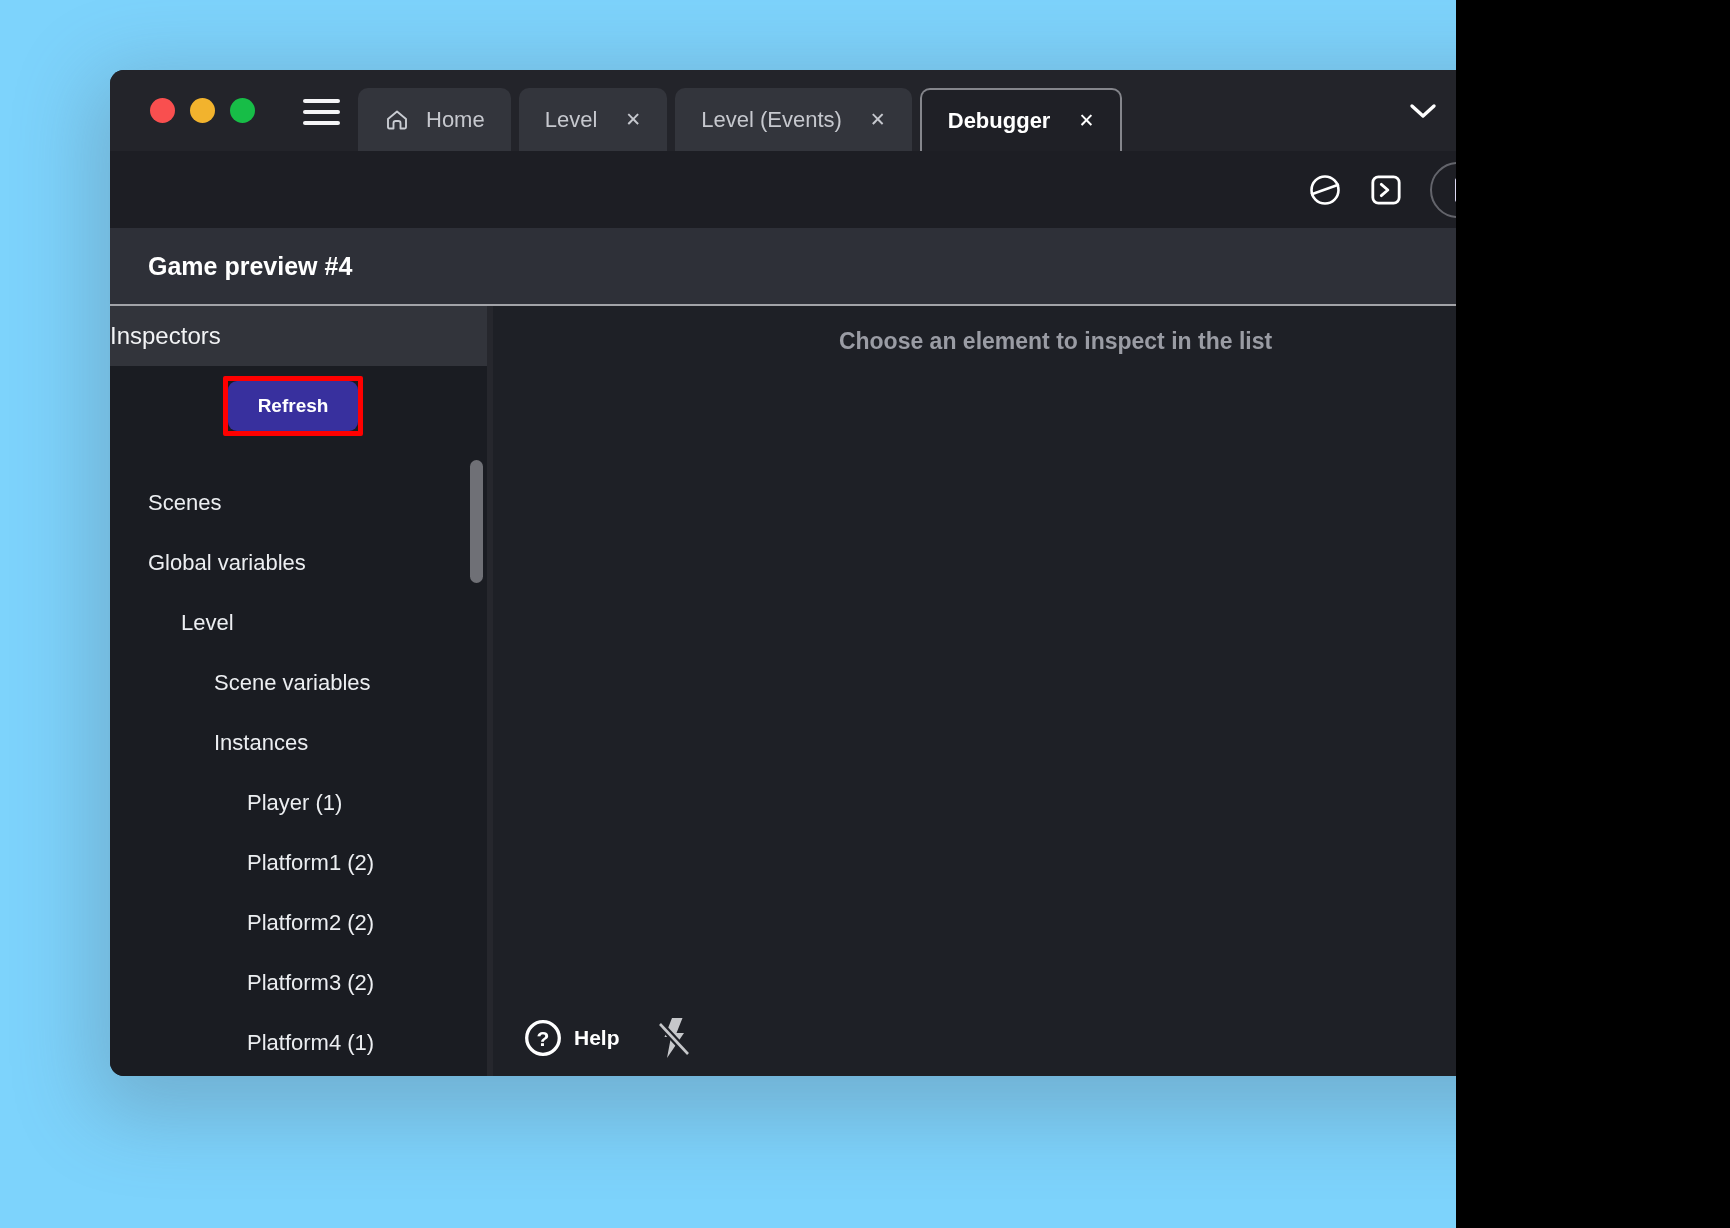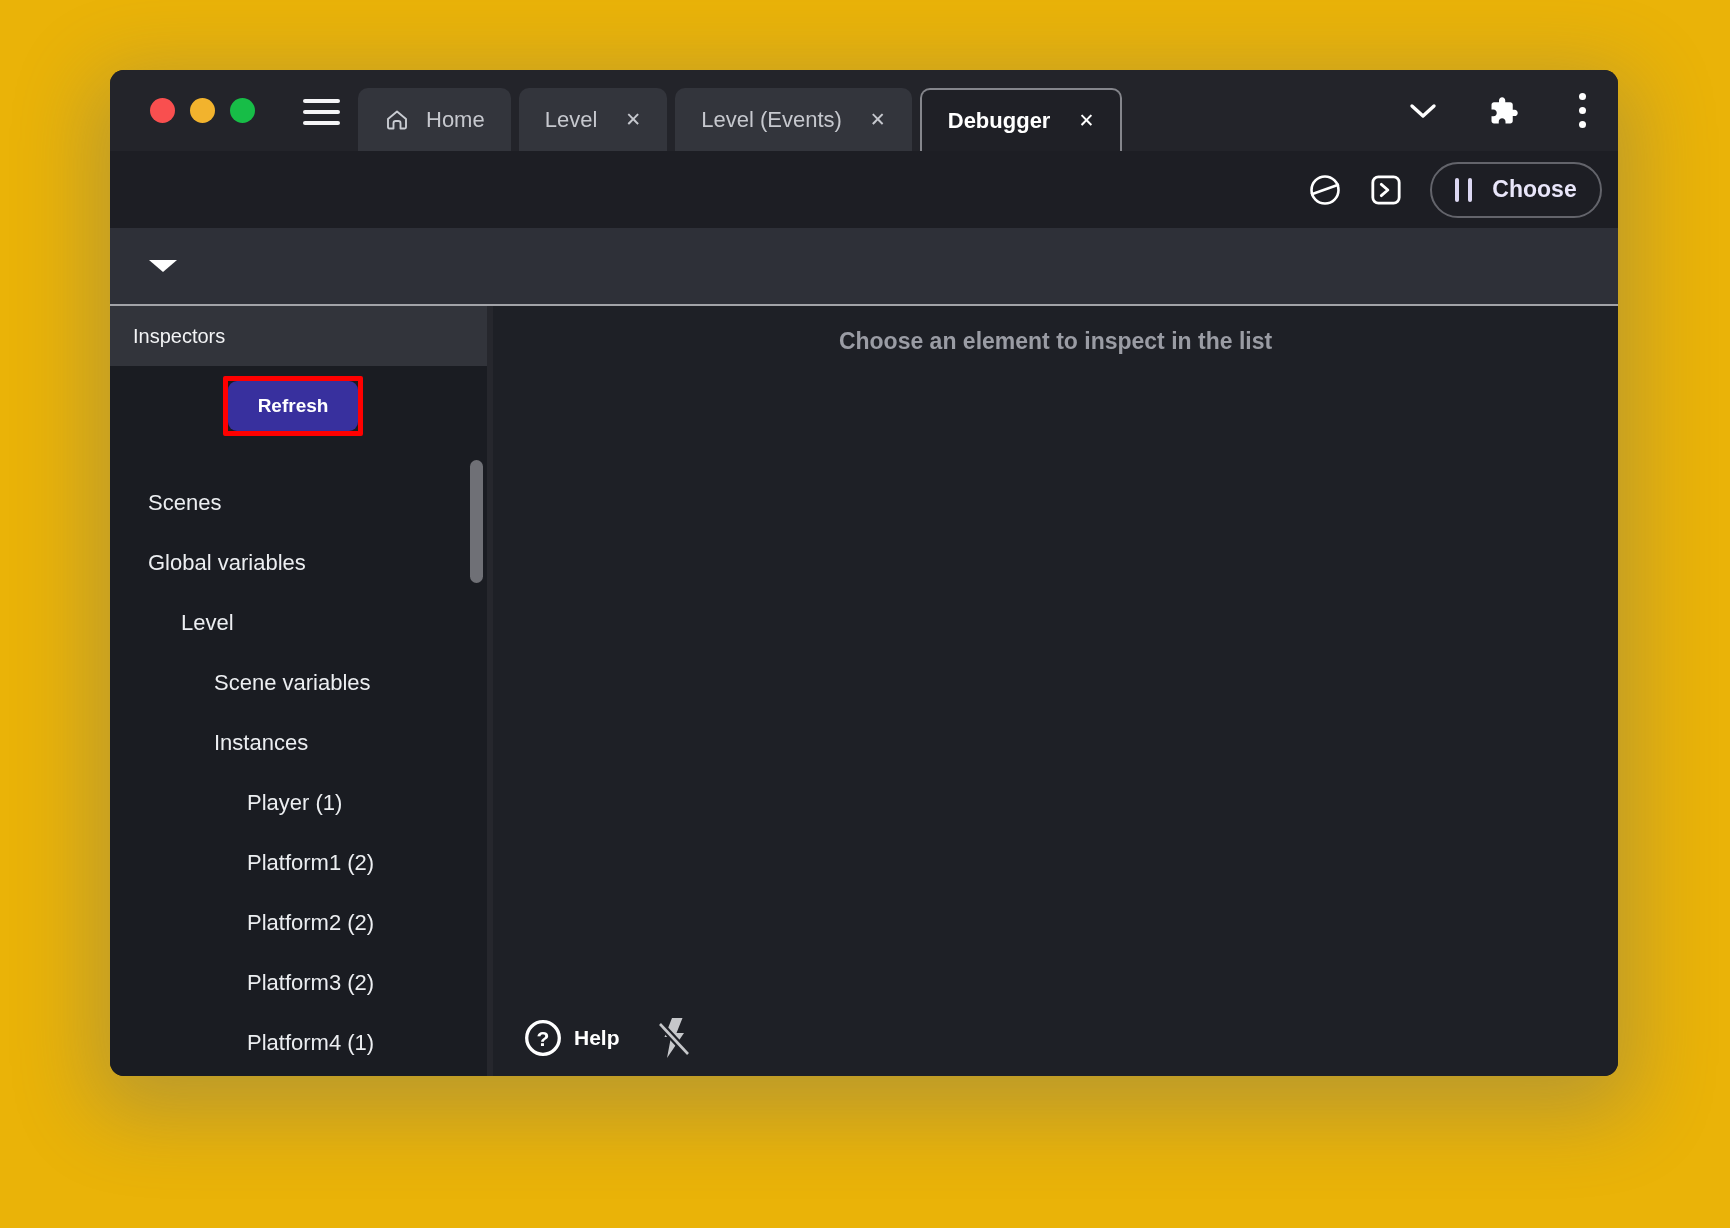--- a/index.html
+++ b/index.html
@@ -1,18 +1,18 @@
 <!DOCTYPE html>
 <html><head>
 <meta charset="utf-8">
 <style>
   * { margin:0; padding:0; box-sizing:border-box; }
   html,body { background:#000; }
   body { font-family:"Liberation Sans", sans-serif; }
-  .stage { position:relative; width:1730px; height:1228px; background:#eab308; overflow:hidden; }
+  .stage { position:relative; width:1456px; height:1228px; background:#7dd3fc; overflow:hidden; }
 
   .window {
     position:absolute; left:110px; top:70px; width:1508px; height:1006px;
     background:#1e2026; border-radius:14px; overflow:hidden;
     display:flex; flex-direction:column;
     box-shadow:0 22px 80px 18px rgba(88,104,120,0.32);
   }
 
   
   .titlebar { position:relative; height:81px; background:#23242a; flex:none; }
@@ -57,21 +57,21 @@
   .preview-bar {
     height:78px; background:#2e3038; border-bottom:2px solid #a2a3a8; flex:none;
     display:flex; align-items:center; padding:0 28px 0 38px; cursor:pointer;
   }
   .preview-title { flex:1; font-size:25px; font-weight:700; color:#ffffff; }
 
   
   .content { flex:1; display:flex; min-height:0; }
 
   .sidebar { width:377px; flex:none; background:#1a1c22; position:relative; display:flex; flex-direction:column; }
-  .sidebar-header { height:60px; background:#32343b; display:flex; align-items:center; padding-left:23px; font-size:20px; color:#f2f3f5; flex:none; }
+  .sidebar-header { height:60px; background:#32343b; display:flex; align-items:center; font-size:24px; color:#f2f3f5; flex:none; }
   .refresh-zone { height:107px; position:relative; flex:none; }
   .highlight-box { position:absolute; left:113px; top:10px; border:5px solid #ff0000; border-radius:2px; }
   .refresh-btn {
     display:block; width:130px; height:50px; background:#38309e; border:none; border-radius:9px;
     color:#fff; font-weight:700; font-size:19px; cursor:pointer; font-family:"Liberation Sans", sans-serif;
   }
   .tree { flex:1; }
   .tree-item { height:60px; display:flex; align-items:center; font-size:22px; color:#eceef1; font-weight:500; cursor:pointer; }
   .ind-1 { padding-left:38px; }
   .ind-2 { padding-left:71px; }
@@ -163,20 +163,21 @@
       <button class="pause-btn">
         <span class="pause-bars">
             <i></i>
             <i></i>
           </span>
         <span>Choose</span>
       </button>
     </div>
 
     <div class="preview-bar">
+      <span class="preview-title">Game preview #4</span>
       <span style="display:flex;">
         <svg width="30" height="14" viewBox="0 0 30 14">
             <polygon points="1,1 29,1 15,13" fill="#ffffff"></polygon>
           </svg>
       </span>
     </div>
 
     <div class="content">
 
       <aside class="sidebar">

